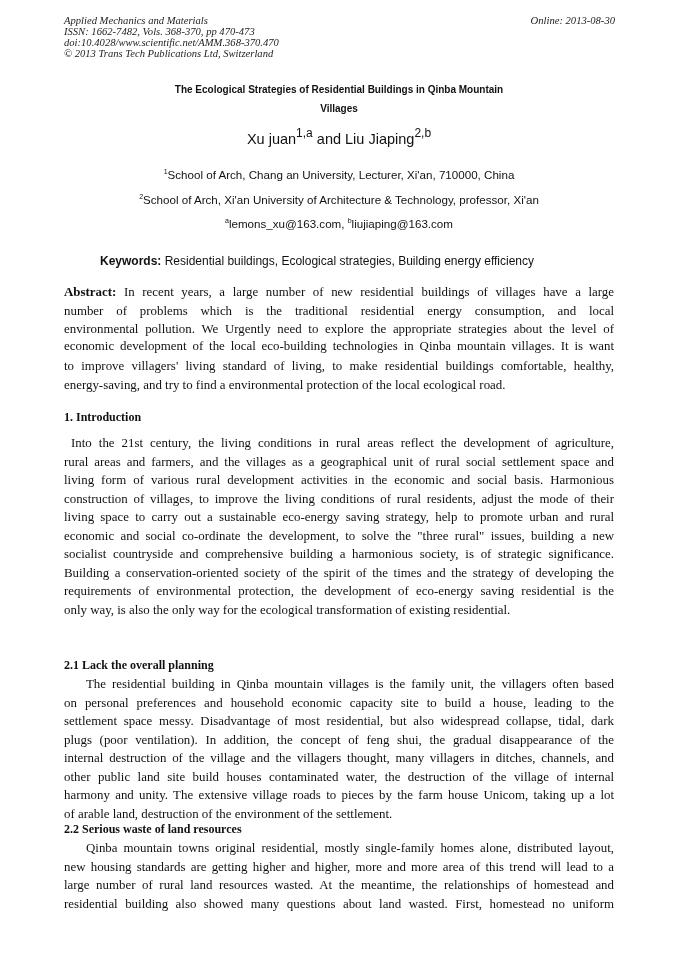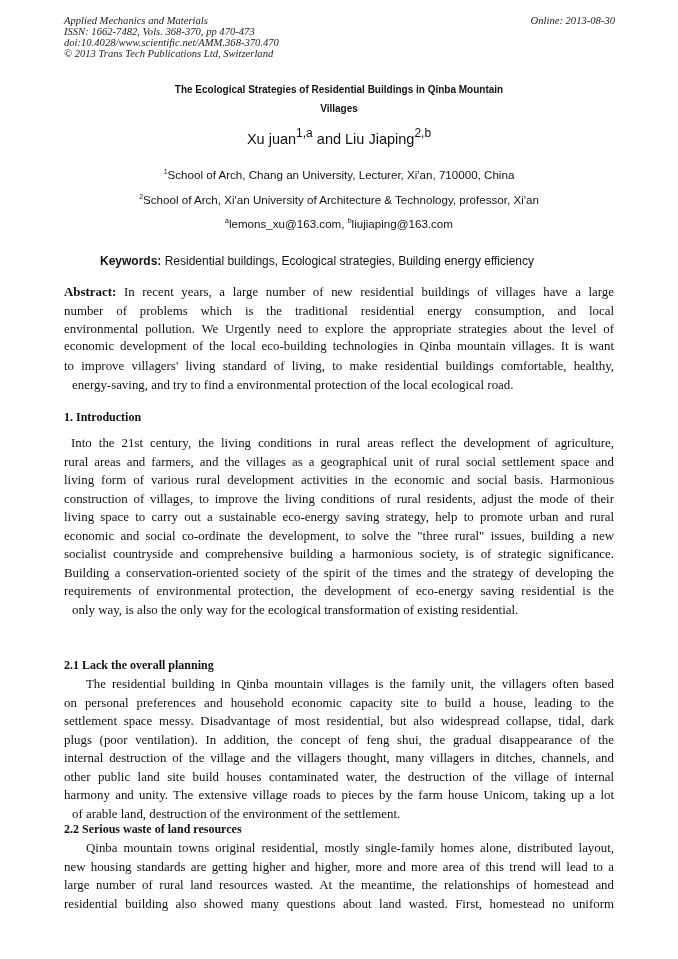--- a/index.html
+++ b/index.html
@@ -8,21 +8,21 @@
   .hdr { position: absolute; left: 64px; font-family: "Liberation Serif", serif; font-style: italic; font-size: 10.6px; line-height: 11px; color: #222; white-space: nowrap; }
   .hdr-right { position: absolute; right: 63px; top: 15px; font-family: "Liberation Serif", serif; font-style: italic; font-size: 10.6px; color: #222; white-space: nowrap; }
   .title { position: absolute; left: 64px; width: 550px; top: 80px; text-align: center; font-family: "Liberation Sans", sans-serif; font-weight: bold; font-size: 10px; line-height: 19px; color: #111; }
   .authors { position: absolute; left: 64px; width: 550px; top: 131px; text-align: center; font-family: "Liberation Sans", sans-serif; font-size: 14.5px; color: #111; }
   .authors sup { font-size: 12px; vertical-align: 7px; line-height: 0; }
   .affil { position: absolute; left: 64px; width: 550px; text-align: center; font-family: "Liberation Sans", sans-serif; font-size: 11.6px; color: #111; white-space: nowrap; }
   .affil sup { font-size: 7px; vertical-align: 5px; line-height: 0; }
   .kw { position: absolute; left: 64px; top: 254px; font-family: "Liberation Sans", sans-serif; font-size: 12px; color: #111; white-space: nowrap; padding-left: 36px; }
   .kw b { font-weight: bold; }
   .line { position: absolute; left: 64px; width: 550px; font-family: Liberation Serif, serif; font-size: 12.9px; line-height: 16px; color: #111; white-space: nowrap; text-align: justify; text-align-last: justify; }
-  .line.last { text-align-last: left; margin-left: 8px; }
+  .line.last { text-align-last: left; }
   .line.indent { padding-left: 7px; width: 543px; }
   .line.indent2 { padding-left: 22px; width: 528px; }
   .sec { position: absolute; left: 64px; font-family: "Liberation Serif", serif; font-weight: bold; font-size: 12px; color: #111; white-space: nowrap; }
   .lbl { font-weight: bold; }
 </style>
 </head>
 <body>
 
 <div class="page">
 

